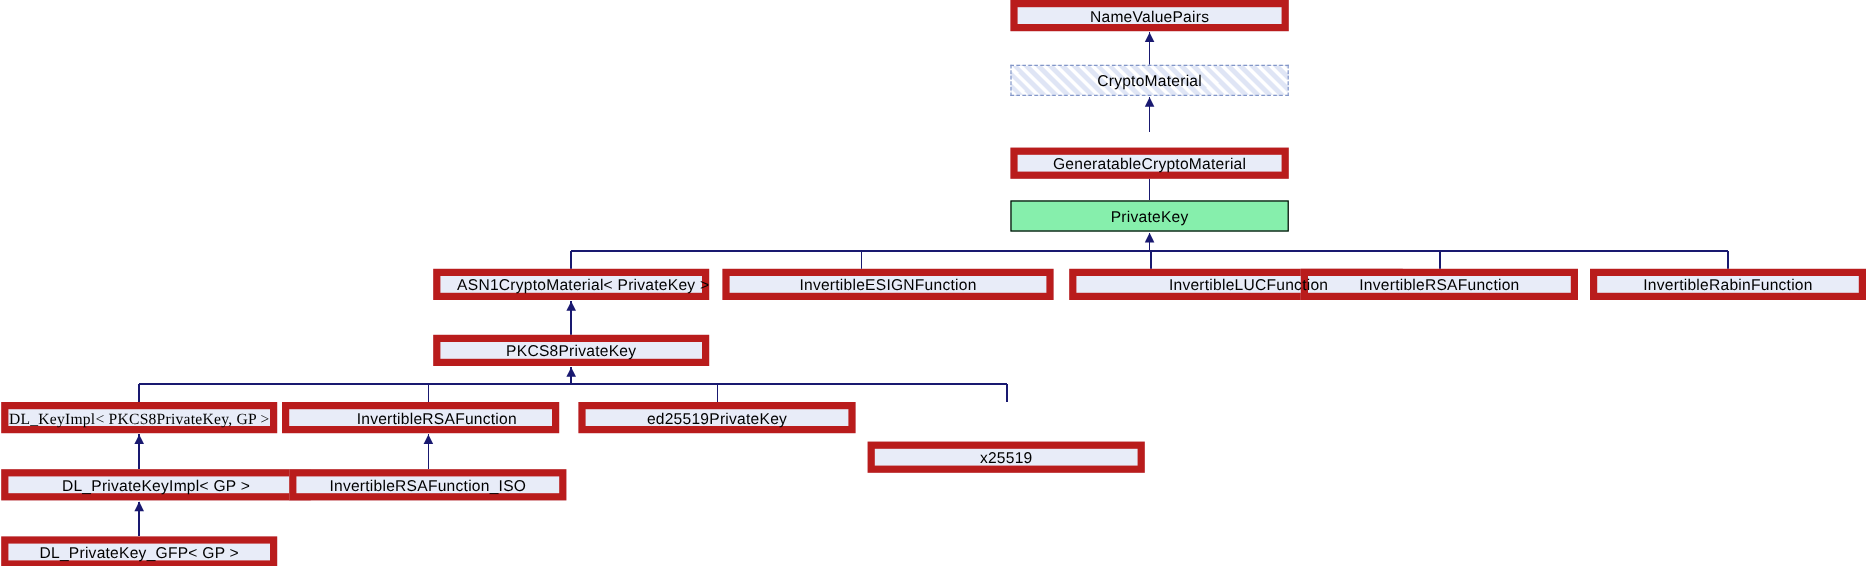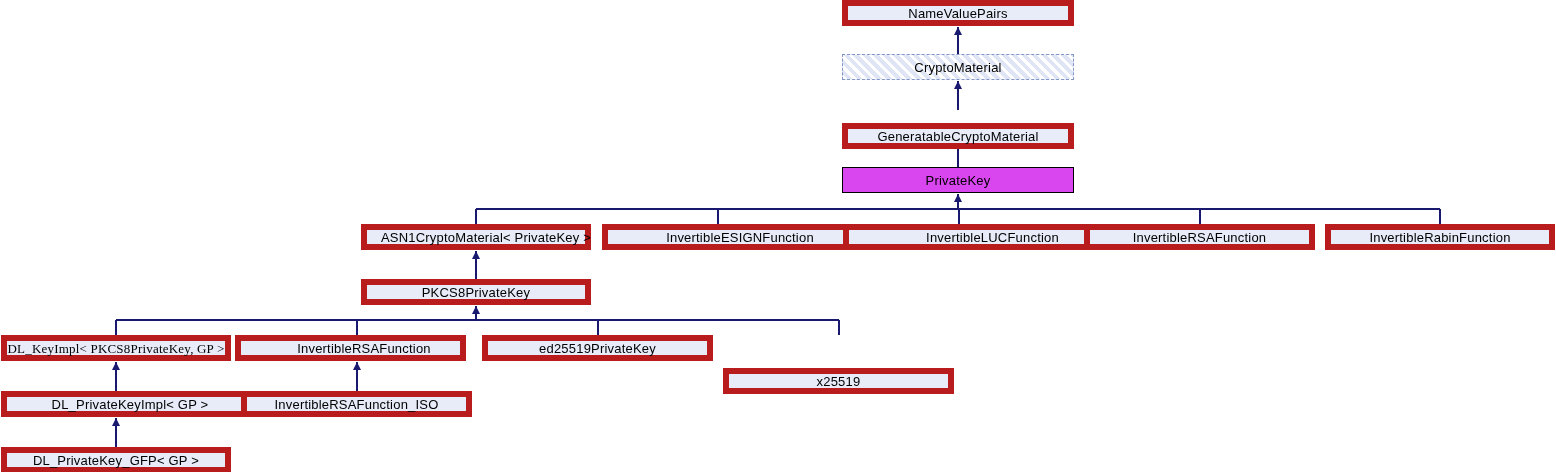--- a/index.html
+++ b/index.html
@@ -35,21 +35,21 @@
     font-size: 13px;
     line-height: 13px;
     letter-spacing: 0.2px;
     color: #000000;
     white-space: nowrap;
     background: #e8ecf8;
     border: 6px solid #b91c1c;
     height: 26px;
   }
   .node.current {
-    background: #d946ef;
+    background: #86efac;
     border: 1px solid #000000;
   }
   .node.abstract {
     border: 1px dashed #8296c8;
     background-color: #ffffff;
     background-image: repeating-linear-gradient(
       45deg,
       #ffffff 0px,
       #ffffff 3px,
       #dfe5f5 3px,
@@ -108,21 +108,21 @@
     </div>
     <div class="node current" style="left: 842px; top: 167px; width: 232px;">
       <span class="label">PrivateKey</span>
     </div>
     <div class="node" style="left: 361px; top: 224px; width: 230px; padding-left: 20px;">
       <span class="label">ASN1CryptoMaterial&lt; PrivateKey &gt;</span>
     </div>
     <div class="node" style="left: 602px; top: 224px; width: 276px;">
       <span class="label">InvertibleESIGNFunction</span>
     </div>
-    <div class="node" style="left: 843px; top: 224px; width: 278px; padding-left: 21px;">
+    <div class="node" style="left: 891px; top: 224px; width: 278px; padding-left: 21px;">
       <span class="label">InvertibleLUCFunction</span>
     </div>
     <div class="node" style="left: 1084px; top: 224px; width: 231px;">
       <span class="label">InvertibleRSAFunction</span>
     </div>
     <div class="node" style="left: 1325px; top: 224px; width: 230px;">
       <span class="label">InvertibleRabinFunction</span>
     </div>
     <div class="node" style="left: 361px; top: 279px; width: 230px;">
       <span class="label">PKCS8PrivateKey</span>

